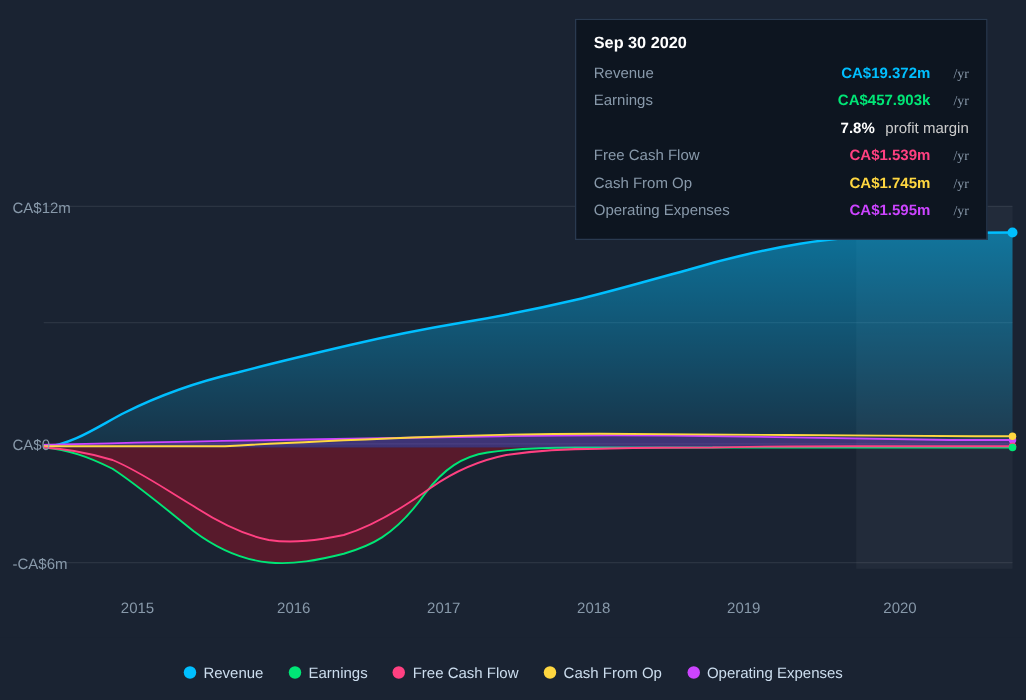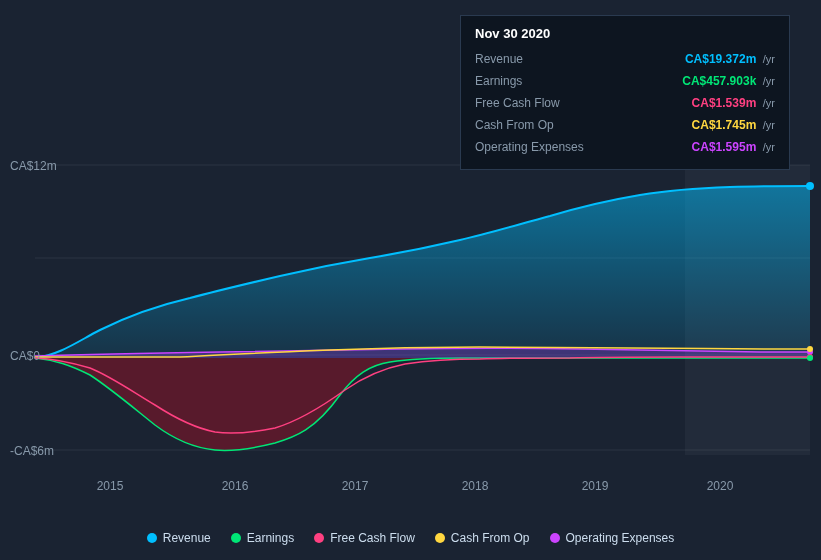--- a/index.html
+++ b/index.html
@@ -52,21 +52,22 @@
 
     .tooltip-value {
       font-size: 12px;
       font-weight: bold;
     }
 
     .tooltip-unit {
       color: #8899aa;
       font-size: 11px;
       font-weight: normal;
-      margin-left: 2px;
+      margin-left: 14px;
+      font-family: Liberation Serif, serif;
     }
 
     .tooltip-sub {
       color: #cccccc;
       font-size: 12px;
       margin-left: 4px;
     }
 
     .color-blue { color: #00bfff; }
     .color-green { color: #00e676; }
@@ -226,38 +227,45 @@
 
     <circle cx="810" cy="186" r="4" fill="#00bfff"></circle>
 
     <circle cx="810" cy="352" r="3" fill="#cc44ff"></circle>
     <circle cx="810" cy="349" r="3" fill="#ffd740"></circle>
     <circle cx="810" cy="357" r="3" fill="#ff4081"></circle>
     <circle cx="810" cy="358" r="3" fill="#00e676"></circle>
   </svg>
 
   <div class="tooltip-box">
-    <div class="tooltip-date">Nov 30 2020</div>
+    <div class="tooltip-date">Sep 30 2020</div>
 
     <div class="tooltip-row">
       <span class="tooltip-label">Revenue</span>
       <span>
         <span class="tooltip-value color-blue">CA$19.372m</span>
         <span class="tooltip-unit">/yr</span>
       </span>
     </div>
 
     <div class="tooltip-row">
       <span class="tooltip-label">Earnings</span>
       <span>
         <span class="tooltip-value color-green">CA$457.903k</span>
         <span class="tooltip-unit">/yr</span>
       </span>
     </div>
 
+    <div class="tooltip-row">
+      <span class="tooltip-label"></span>
+      <span>
+        <span class="tooltip-value" style="color:#fff;">7.8%</span>
+        <span class="tooltip-sub">profit margin</span>
+      </span>
+    </div>
 
     <div class="tooltip-row">
       <span class="tooltip-label">Free Cash Flow</span>
       <span>
         <span class="tooltip-value color-pink">CA$1.539m</span>
         <span class="tooltip-unit">/yr</span>
       </span>
     </div>
 
     <div class="tooltip-row">

